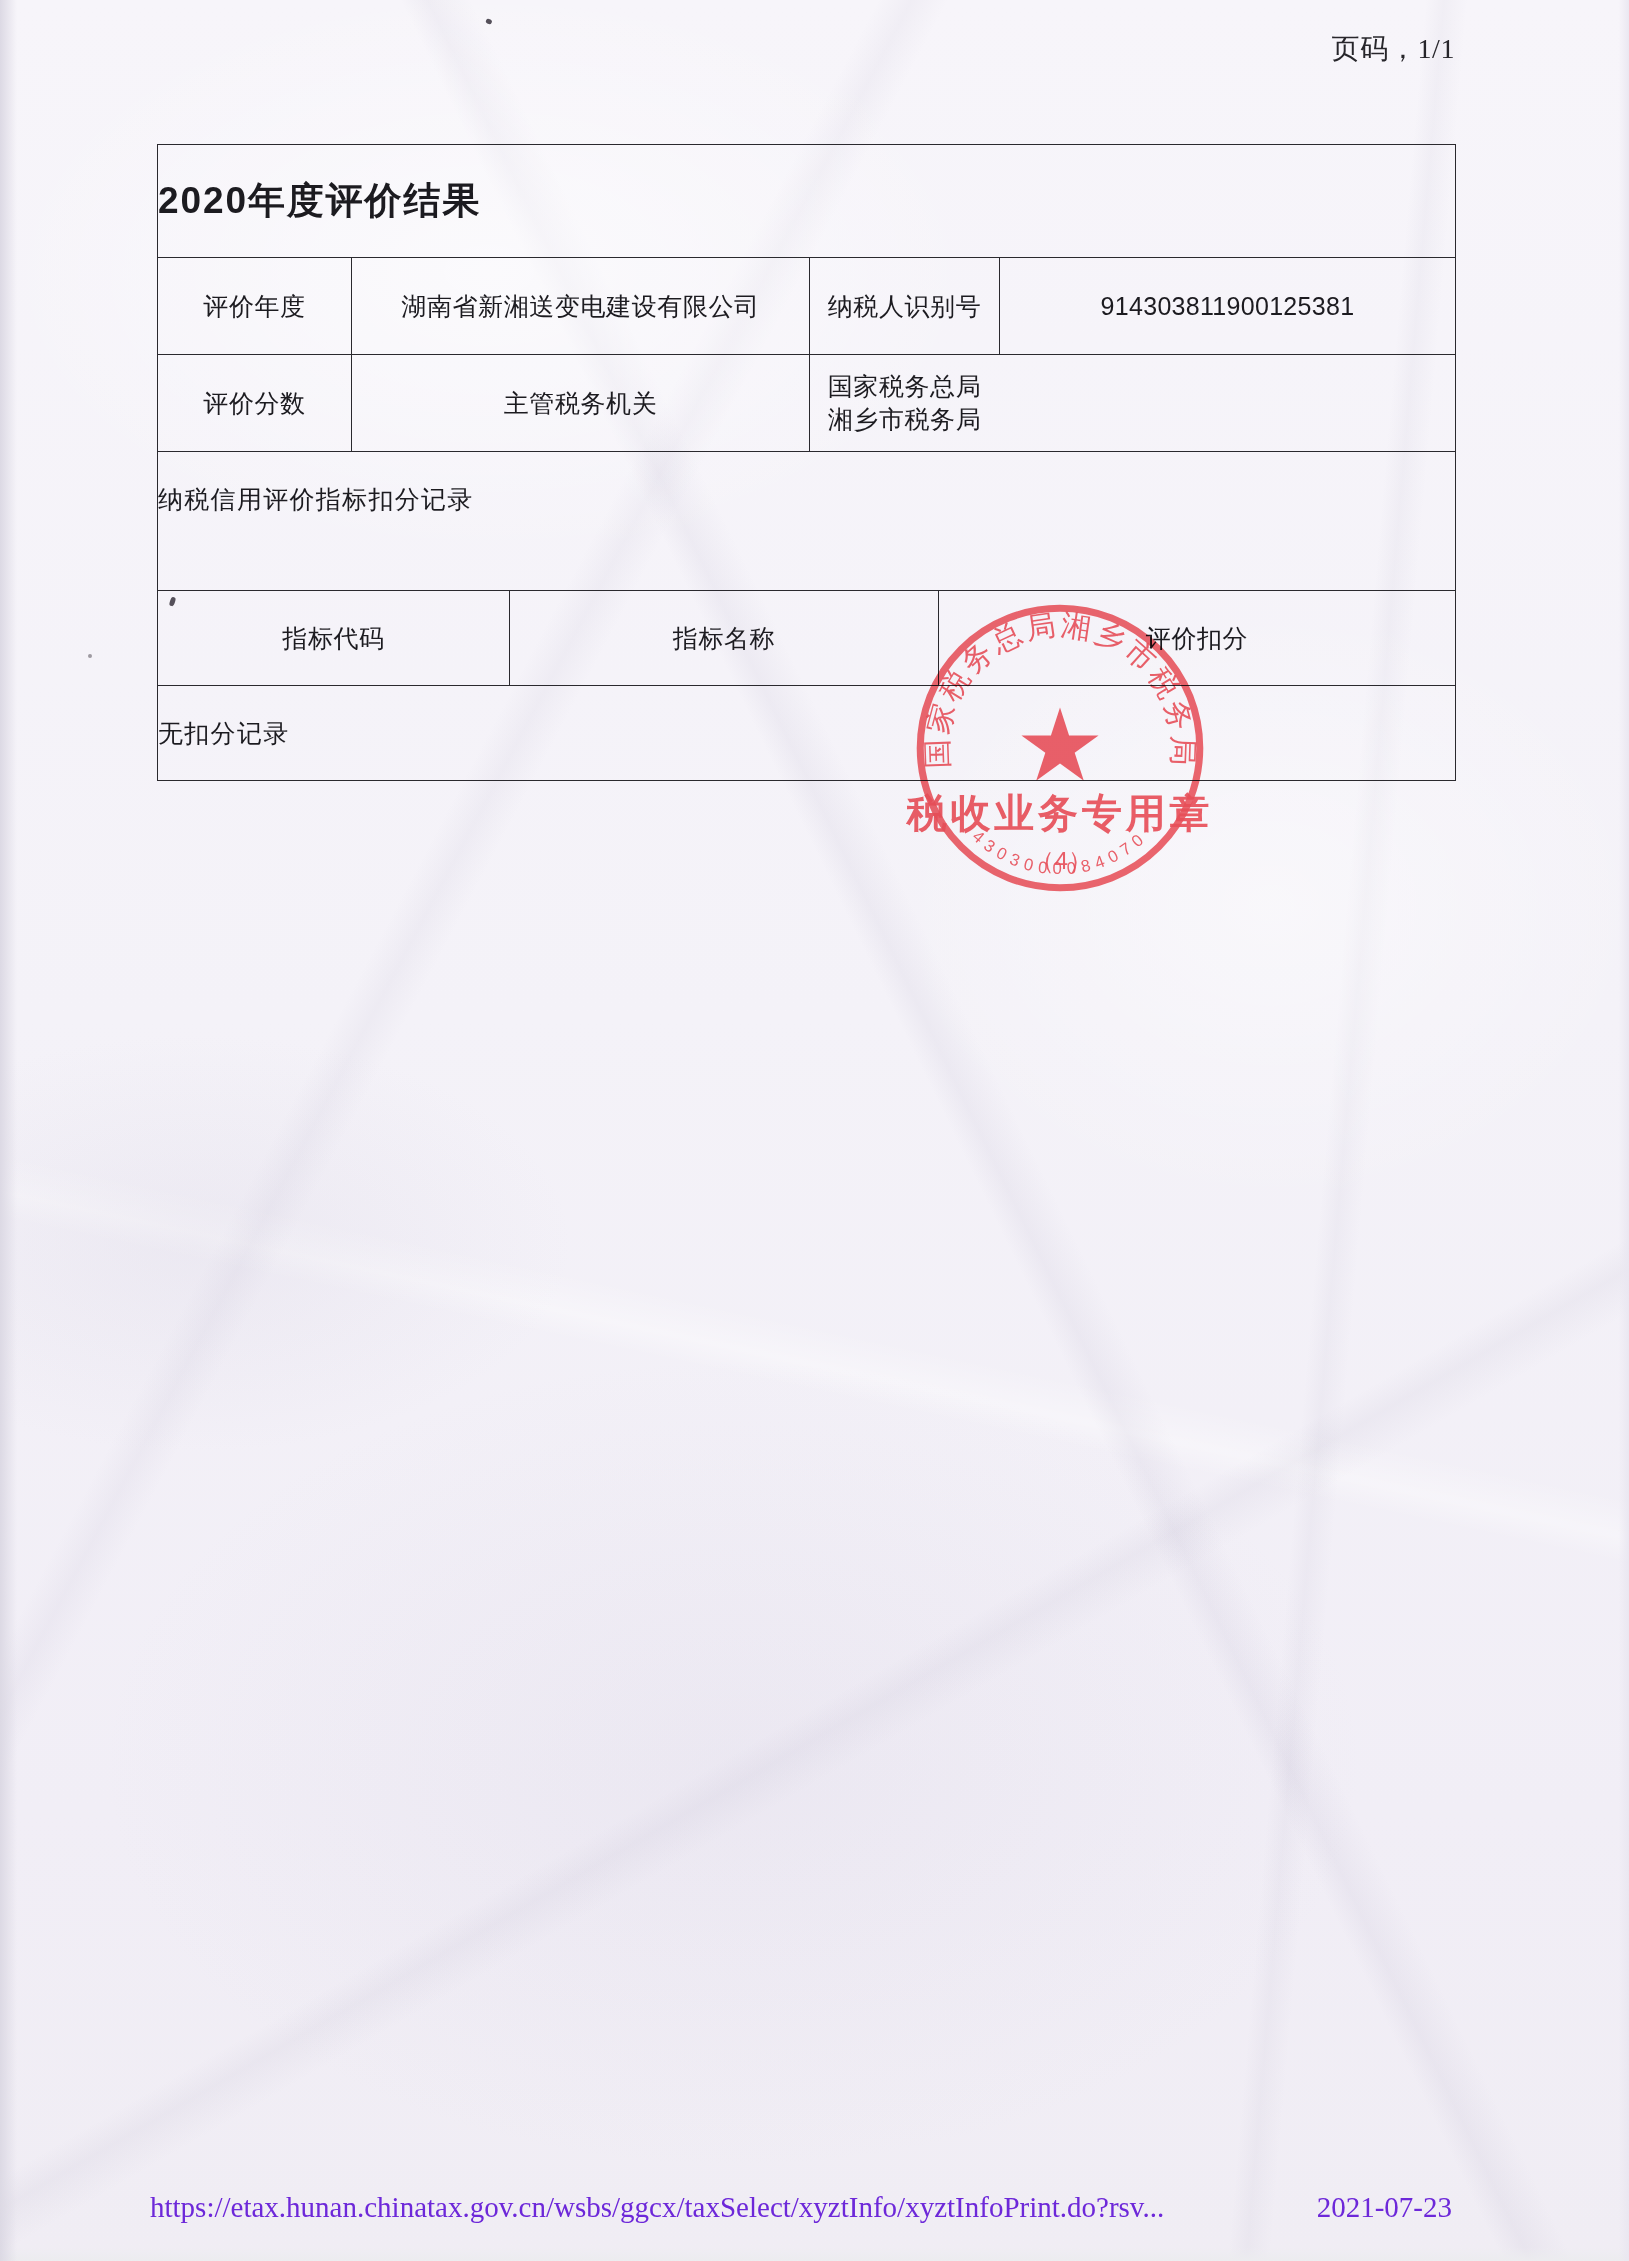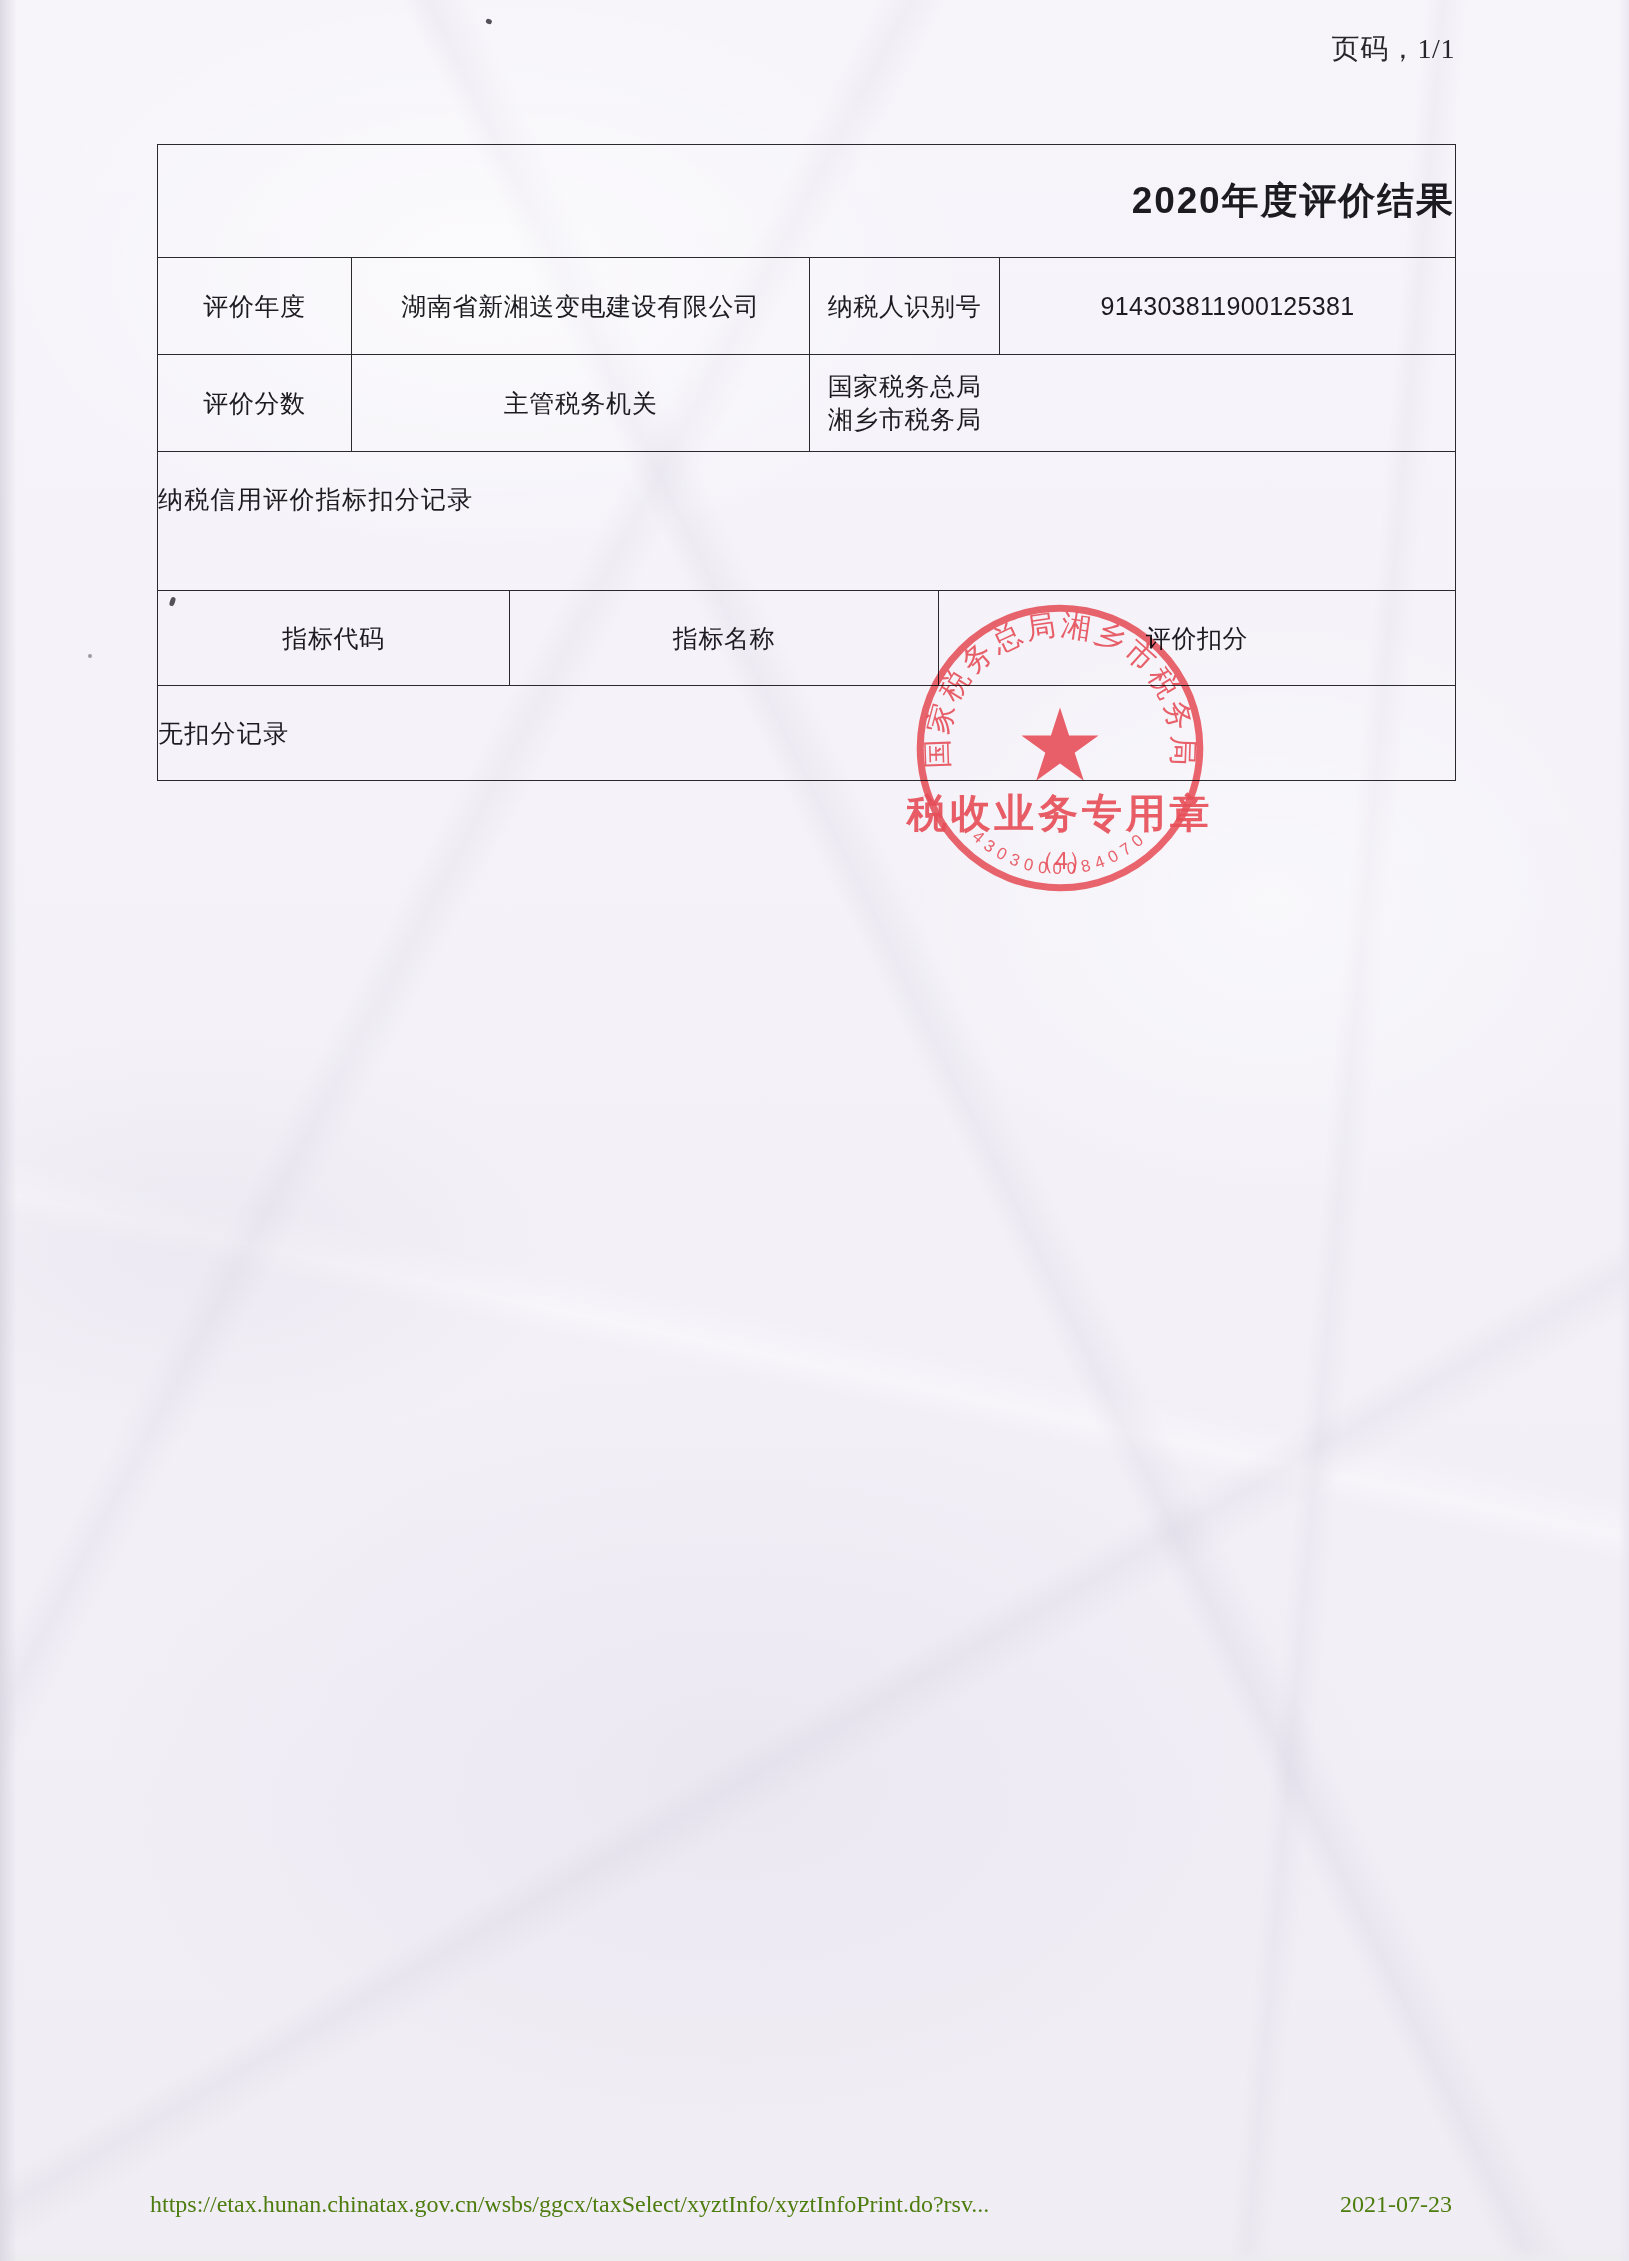--- a/index.html
+++ b/index.html
@@ -38,21 +38,21 @@
   }
 
   
   .result-table{
     position:absolute;left:157px;top:144px;width:1299px;z-index:2;
     border:1.9px solid #2a292e;box-sizing:border-box;
     color:#1c1b20;
   }
   .trow{box-sizing:border-box;border-top:1.9px solid #2a292e;}
   .trow:first-child{border-top:none;}
-  .title-row{height:112px;display:flex;align-items:center;justify-content:flex-end;}
+  .title-row{height:112px;display:flex;align-items:center;justify-content:flex-start;}
   .title-text{font-size:37px;font-weight:600;letter-spacing:1.9px;}
   .info-row{height:97px;display:grid;grid-template-columns:193px 458px 190px 1fr;}
   .ind-row{height:95px;display:grid;grid-template-columns:351px 429px 1fr;margin-top:44px;}
   .cell{
     box-sizing:border-box;border-left:1.9px solid #2a292e;
     display:flex;align-items:center;justify-content:center;
     font-size:25px;text-align:center;padding:0 7.7px;letter-spacing:0.6px;
   }
   .cell:first-child{border-left:none;}
   .span-row{height:95px;display:flex;align-items:center;font-size:25px;letter-spacing:1.3px;}
@@ -62,21 +62,21 @@
   .stamp{
     position:absolute;left:899px;top:587px;width:322px;height:322px;z-index:3;
     mix-blend-mode:multiply;opacity:.92;
   }
 
   
   .print-footer{
     position:absolute;left:150px;right:178px;top:2191px;z-index:2;
     display:flex;justify-content:space-between;align-items:flex-start;
     font-family:"Liberation Serif","DejaVu Serif",serif;
-    font-size:24px;color:#4d7c0f;
+    font-size:29px;color:#6d28d9;
   }
 </style>
 </head>
 <body>
 
 <div class="paper"></div>
 <div class="speck s1"></div>
 <div class="speck s2"></div>
 <div class="speck s3"></div>
 

